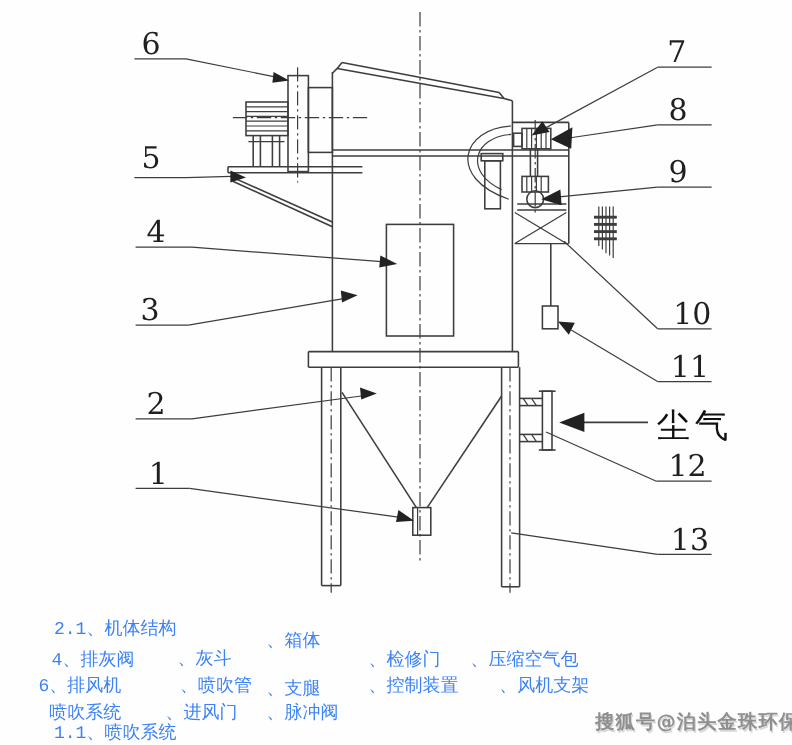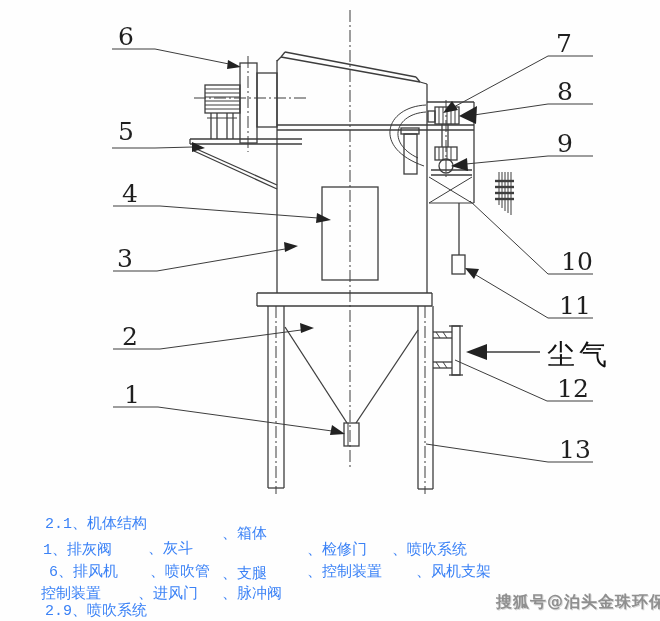--- a/index.html
+++ b/index.html
@@ -242,34 +242,34 @@
       <text class="num" x="559" y="458">13</text>
       <line class="thin" x1="548" y1="462" x2="593" y2="462"></line>
       <line class="thin" x1="548" y1="462" x2="426" y2="444"></line>
     </g>
   </g>
 </svg>
 
 <div class="notes">
   <span style="left:45px;top:514px">2.1、机体结构</span>
 
-  <span style="left:43px;top:540px">1、排灰阀</span>
+  <span style="left:43px;top:540px">4、排灰阀</span>
   <span style="left:148px;top:539px">、灰斗</span>
   <span style="left:222px;top:524px">、箱体</span>
   <span style="left:307px;top:540px">、检修门</span>
-  <span style="left:392px;top:540px">、喷吹系统</span>
-
-  <span style="left:49px;top:562px">6、排风机</span>
+  <span style="left:392px;top:540px">、压缩空气包</span>
+
+  <span style="left:32px;top:562px">6、排风机</span>
   <span style="left:150px;top:562px">、喷吹管</span>
   <span style="left:222px;top:584px">、脉冲阀</span>
   <span style="left:307px;top:562px">、控制装置</span>
   <span style="left:416px;top:562px">、风机支架</span>
 
-  <span style="left:41px;top:584px">控制装置</span>
+  <span style="left:41px;top:584px">喷吹系统</span>
   <span style="left:138px;top:584px">、进风门</span>
   <span style="left:222px;top:564px">、支腿</span>
 
-  <span style="left:45px;top:601px">2.9、喷吹系统</span>
+  <span style="left:45px;top:601px">1.1、喷吹系统</span>
 </div>
 
 <div class="wm">搜狐号@泊头金珠环保</div>
 
 </div>
 
 </body></html>

